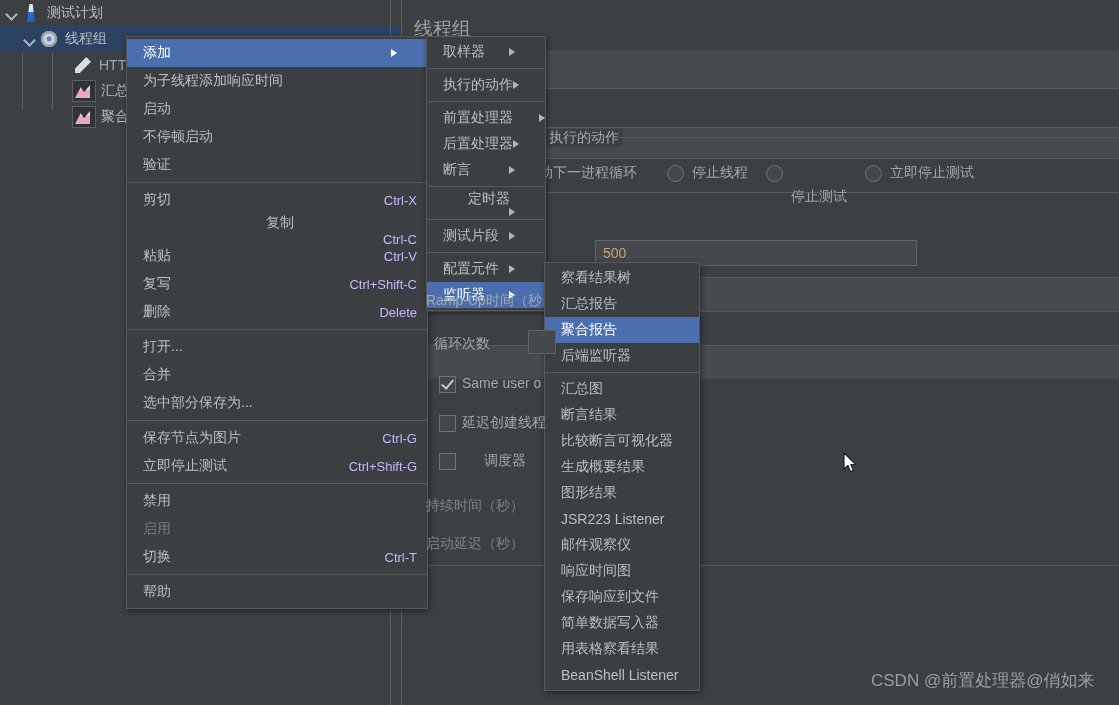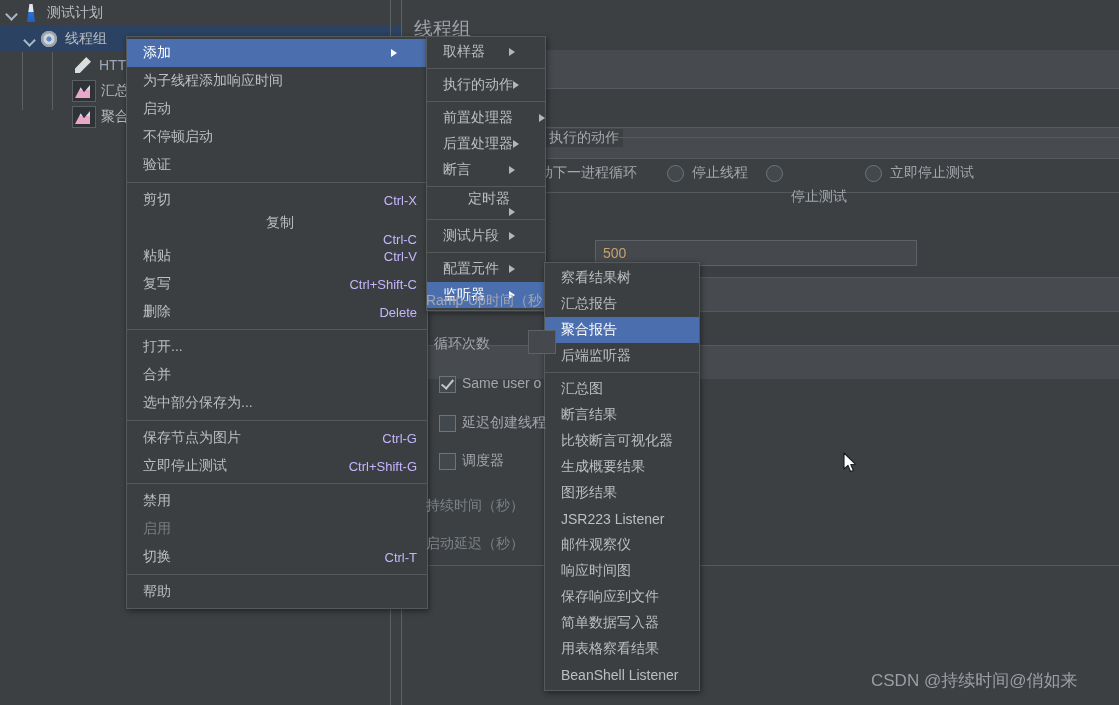--- a/index.html
+++ b/index.html
@@ -343,25 +343,25 @@
       </div>
     </div>
 
   <div class="fld-label" style="left:426px;top:292px;color:#a3a7ab;z-index:1;">Ramp-Up时间（秒</div>
   <div class="fld-label" style="left:434px;top:335px;z-index:1;">循环次数</div>
   <div class="chk on" style="left:439px;top:376px;z-index:1;"></div>
   <div class="fld-label" style="left:462px;top:375px;z-index:1;">Same user o</div>
   <div class="chk" style="left:439px;top:415px;z-index:1;"></div>
   <div class="fld-label" style="left:462px;top:414px;z-index:1;">延迟创建线程</div>
   <div class="chk" style="left:439px;top:453px;z-index:1;"></div>
-  <div class="fld-label" style="left:462px;top:452px;z-index:1;font-family:Liberation Serif, serif;">调度器</div>
+  <div class="fld-label" style="left:484px;top:452px;z-index:1;font-family:Liberation Serif, serif;">调度器</div>
   <div class="fld-label dim" style="left:426px;top:497px;z-index:1;">持续时间（秒）</div>
   <div class="fld-label dim" style="left:426px;top:535px;z-index:1;">启动延迟（秒）</div>
 
   <div class="textfield" style="left:528px;top:330px;width:26px;height:22px;z-index:1;"></div>
 
   <svg class="cursor" style="left:843px;top:452px;" viewBox="0 0 14 21">
     <path d="M1 1 L1 17 L5 13.4 L7.6 19.6 L10.3 18.4 L7.8 12.5 L12.6 12.3 Z" fill="#ffffff" stroke="#1a1a1a" stroke-width="1.1" stroke-linejoin="round"></path>
   </svg>
 
-  <div class="watermark" style="left:871px;top:669px;">CSDN @持续时间@俏如来</div>
+  <div class="watermark" style="left:871px;top:669px;">CSDN @前置处理器@俏如来</div>
 
 </div>
 
 </body></html>

